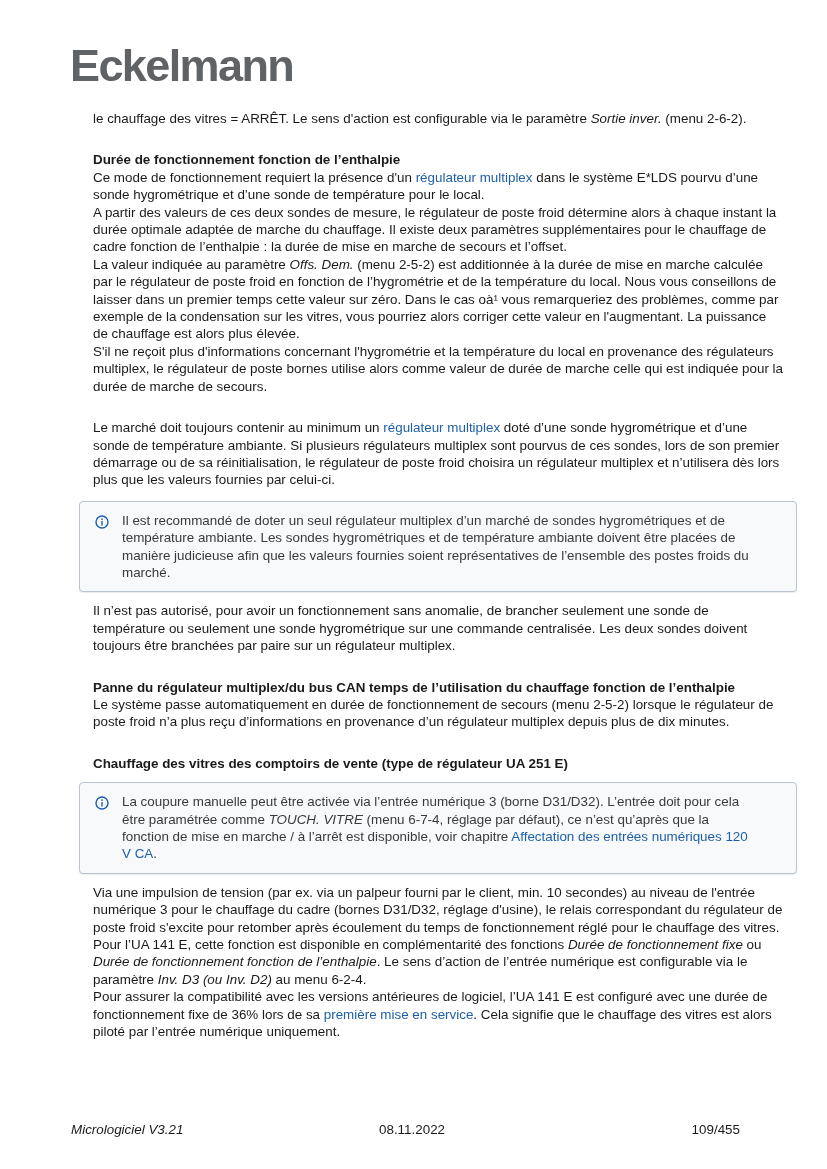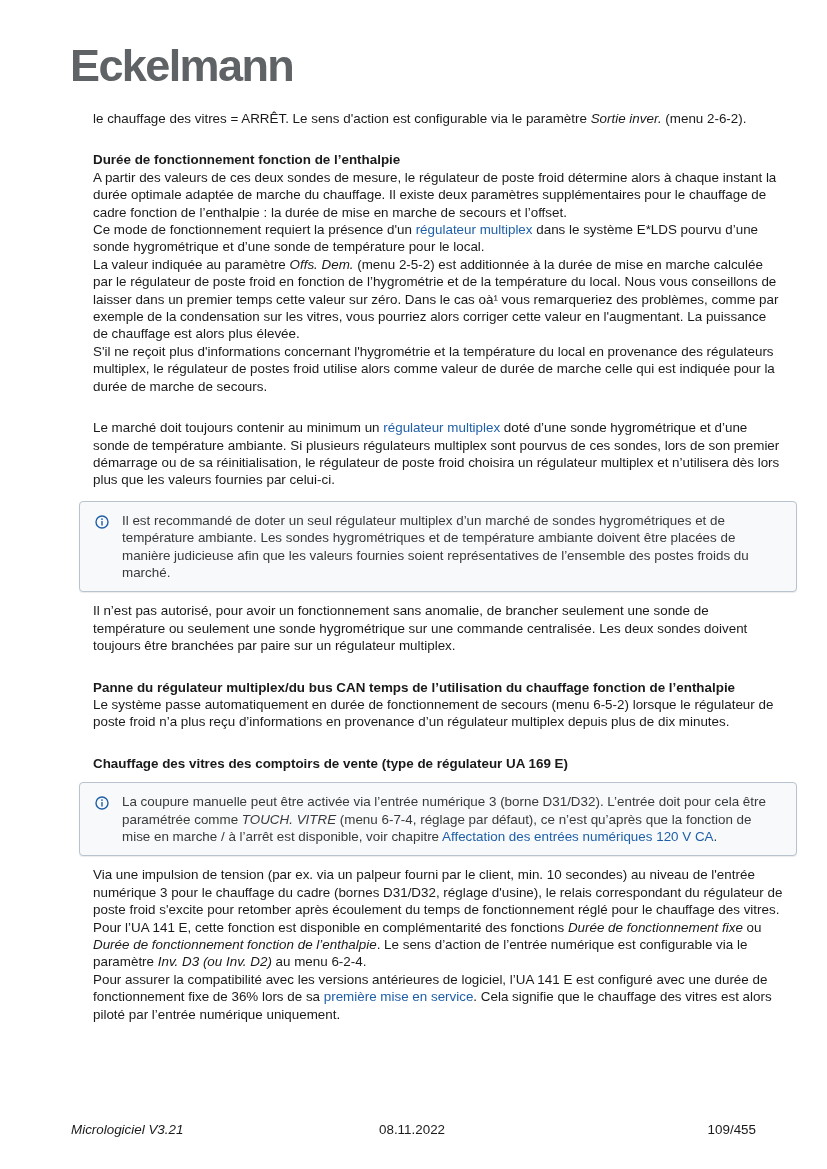--- a/index.html
+++ b/index.html
@@ -17,75 +17,75 @@
     position: absolute; left: 71px; top: 110px; width: 690px;
     line-height: 17.4px;
     margin-left: 22px;
   }
   p { margin: 0; }
   .gap2 { height: 24px; }
   h3 { margin: 0; font-size: 13.4px; font-weight: 700; }
   a, .link { color: #1f5fa8; text-decoration: none; }
   .note {
     border: 1px solid #b9c3cf; border-radius: 4px; background: #f8f9fb;
-    margin: 10px -14px 10px -14px; padding: 10px 20px 10px 42px;
+    margin: 10px -14px 10px -14px; padding: 10px 38px 10px 42px;
     position: relative; color: #3a3a3a;
     box-shadow: 0 1px 1px rgba(0,0,0,0.08);
   }
   .note .info-icon {
     position: absolute; left: 15px; top: 13px; width: 14px; height: 14px;
   }
   .footer {
     position: absolute; top: 1122px; left: 71px; width: 685px;
     font-size: 13.4px; color: #1a1a1a;
   }
   .footer .l { position: absolute; left: 0; font-style: italic; }
   .footer .c { position: absolute; left: 308px; }
-  .footer .r { position: absolute; right: 0; }
+  .footer .r { position: absolute; right: 16px; }
 </style>
 </head>
 <body>
 
 <div class="logo">Eckelmann</div>
 
 <div class="content">
 
   <p><span>le chauffage des vitres = ARRÊT. Le sens d'action est configurable via le paramètre </span><i>Sortie inver.</i><span> (menu 2-6-2).</span></p>
 
   <div class="gap2"></div>
 
   <h3>Durée de fonctionnement fonction de l’enthalpie</h3>
+  <p><span>Ce mode de fonctionnement requiert la présence d'un </span><a>régulateur multiplex</a><span> dans le système E*LDS pourvu d’une sonde hygrométrique et d’une sonde de température pour le local.</span></p>
   <p>A partir des valeurs de ces deux sondes de mesure, le régulateur de poste froid détermine alors à chaque instant la durée optimale adaptée de marche du chauffage. Il existe deux paramètres supplémentaires pour le chauffage de cadre fonction de l’enthalpie : la durée de mise en marche de secours et l’offset.</p>
-  <p><span>Ce mode de fonctionnement requiert la présence d'un </span><a>régulateur multiplex</a><span> dans le système E*LDS pourvu d’une sonde hygrométrique et d’une sonde de température pour le local.</span></p>
   <p><span>La valeur indiquée au paramètre </span><i>Offs. Dem.</i><span> (menu 2-5-2) est additionnée à la durée de mise en marche calculée par le régulateur de poste froid en fonction de l’hygrométrie et de la température du local. Nous vous conseillons de laisser dans un premier temps cette valeur sur zéro. Dans le cas oà¹ vous remarqueriez des problèmes, comme par exemple de la condensation sur les vitres, vous pourriez alors corriger cette valeur en l'augmentant. La puissance de chauffage est alors plus élevée.</span></p>
-  <p>S'il ne reçoit plus d'informations concernant l'hygrométrie et la température du local en provenance des régulateurs multiplex, le régulateur de postes froid utilise alors comme valeur de durée de marche celle qui est indiquée pour la durée de marche de secours.</p>
+  <p>S'il ne reçoit plus d'informations concernant l'hygrométrie et la température du local en provenance des régulateurs multiplex, le régulateur de poste bornes utilise alors comme valeur de durée de marche celle qui est indiquée pour la durée de marche de secours.</p>
 
   <div class="gap2"></div>
 
   <p><span>Le marché doit toujours contenir au minimum un </span><a>régulateur multiplex</a><span> doté d’une sonde hygrométrique et d’une sonde de température ambiante. Si plusieurs régulateurs multiplex sont pourvus de ces sondes, lors de son premier démarrage ou de sa réinitialisation, le régulateur de poste froid choisira un régulateur multiplex et n’utilisera dès lors plus que les valeurs fournies par celui-ci.</span></p>
 
   <div class="note" style="margin-top:12px;">
     <svg class="info-icon" viewBox="0 0 14 14">
       <circle cx="7" cy="7" r="6" fill="none" stroke="#1f5fa8" stroke-width="1.4"></circle>
       <rect x="6.3" y="6" width="1.4" height="4.5" fill="#1f5fa8"></rect>
       <circle cx="7" cy="4.1" r="0.9" fill="#1f5fa8"></circle>
     </svg>
     <p>Il est recommandé de doter un seul régulateur multiplex d’un marché de sondes hygrométriques et de température ambiante. Les sondes hygrométriques et de température ambiante doivent être placées de manière judicieuse afin que les valeurs fournies soient représentatives de l’ensemble des postes froids du marché.</p>
   </div>
 
   <p>Il n’est pas autorisé, pour avoir un fonctionnement sans anomalie, de brancher seulement une sonde de température ou seulement une sonde hygrométrique sur une commande centralisée. Les deux sondes doivent toujours être branchées par paire sur un régulateur multiplex.</p>
 
   <div class="gap2"></div>
 
   <h3>Panne du régulateur multiplex/du bus CAN temps de l’utilisation du chauffage fonction de l’enthalpie</h3>
-  <p>Le système passe automatiquement en durée de fonctionnement de secours (menu 6-5-2) lorsque le régulateur de poste froid n’a plus reçu d’informations en provenance d’un régulateur multiplex depuis plus de dix minutes.</p>
+  <p>Le système passe automatiquement en durée de fonctionnement de secours (menu 2-5-2) lorsque le régulateur de poste froid n’a plus reçu d’informations en provenance d’un régulateur multiplex depuis plus de dix minutes.</p>
 
   <div class="gap2"></div>
 
-  <h3>Chauffage des vitres des comptoirs de vente (type de régulateur UA 169 E)</h3>
+  <h3>Chauffage des vitres des comptoirs de vente (type de régulateur UA 251 E)</h3>
 
   <div class="note">
     <svg class="info-icon" viewBox="0 0 14 14">
       <circle cx="7" cy="7" r="6" fill="none" stroke="#1f5fa8" stroke-width="1.4"></circle>
       <rect x="6.3" y="6" width="1.4" height="4.5" fill="#1f5fa8"></rect>
       <circle cx="7" cy="4.1" r="0.9" fill="#1f5fa8"></circle>
     </svg>
     <p><span>La coupure manuelle peut être activée via l’entrée numérique 3 (borne D31/D32). L’entrée doit pour cela être paramétrée comme </span><i>TOUCH. VITRE</i><span> (menu 6-7-4, réglage par défaut), ce n’est qu’après que la fonction de mise en marche / à l’arrêt est disponible, voir chapitre </span><a>Affectation des entrées numériques 120 V CA</a><span>.</span></p>
   </div>
 

